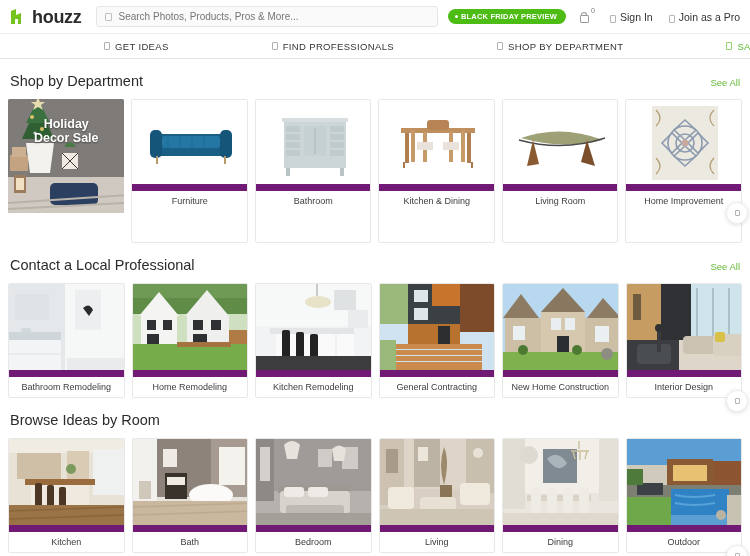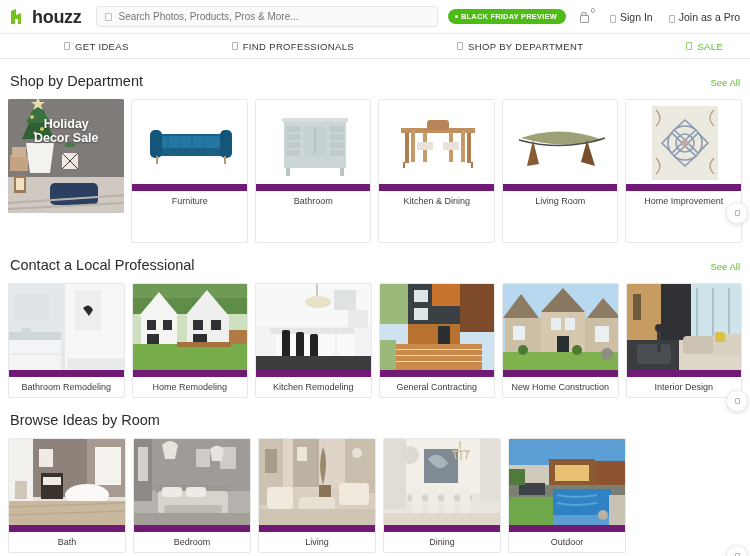--- a/index.html
+++ b/index.html
@@ -124,21 +124,21 @@
     flex-shrink: 0;
   }
 
   
   .nav {
     height: 26px;
     border-top: 1px solid #ececec;
     border-bottom: 1px solid #e4e4e4;
     display: flex;
     align-items: center;
-    padding-left: 64px;
+    padding-left: 104px;
   }
   .nav-item {
     display: flex;
     align-items: center;
     gap: 5px;
     font-size: 9.5px;
     letter-spacing: 0.35px;
     color: #333;
     margin-right: 103px;
     white-space: nowrap;
@@ -596,20 +596,42 @@
 </div>
 
 <div class="section">
   <div class="section-head">
     <span class="section-title">Browse Ideas by Room</span>
     <span class="see-all"></span>
   </div>
 
   <div class="row photo">
 
+    <div class="card photo-card">
+      <div class="card-img">
+        <svg width="118" height="86" viewBox="0 0 118 86">
+          <rect width="118" height="86" fill="#e8e1d6"></rect>
+          <rect x="0" y="0" width="118" height="14" fill="#f1ece3"></rect>
+          <rect x="8" y="14" width="44" height="26" fill="#cfbfa6"></rect>
+          <rect x="58" y="12" width="22" height="30" fill="#d9cbb4"></rect>
+          <rect x="84" y="10" width="34" height="46" fill="#eef1f0"></rect>
+          <rect x="16" y="40" width="70" height="6" fill="#9a6b3c"></rect>
+          <rect x="22" y="46" width="58" height="20" fill="#efe9df"></rect>
+          <g fill="#4b3724">
+            <rect x="26" y="44" width="7" height="28" rx="2"></rect>
+            <rect x="38" y="46" width="7" height="26" rx="2"></rect>
+            <rect x="50" y="48" width="7" height="24" rx="2"></rect>
+          </g>
+          <rect x="0" y="66" width="118" height="20" fill="#9a7446"></rect>
+          <path d="M0 72 L118 68 M0 80 L118 76" stroke="#8a6539" stroke-width="1.5"></path>
+          <circle cx="62" cy="30" r="5" fill="#7c9a5e"></circle>
+        </svg>
+      </div>
+      <div class="card-label">Kitchen</div>
+    </div>
 
     <div class="card photo-card">
       <div class="card-img">
         <svg width="118" height="86" viewBox="0 0 118 86">
           <rect width="118" height="86" fill="#e6e2dc"></rect>
           <rect x="0" y="0" width="24" height="62" fill="#f2f1ee"></rect>
           <rect x="24" y="0" width="54" height="58" fill="#8d837a"></rect>
           <rect x="78" y="0" width="40" height="58" fill="#a79a90"></rect>
           <rect x="86" y="8" width="26" height="38" fill="#f4f2ec"></rect>
           <rect x="30" y="10" width="14" height="18" fill="#efebe4"></rect>

